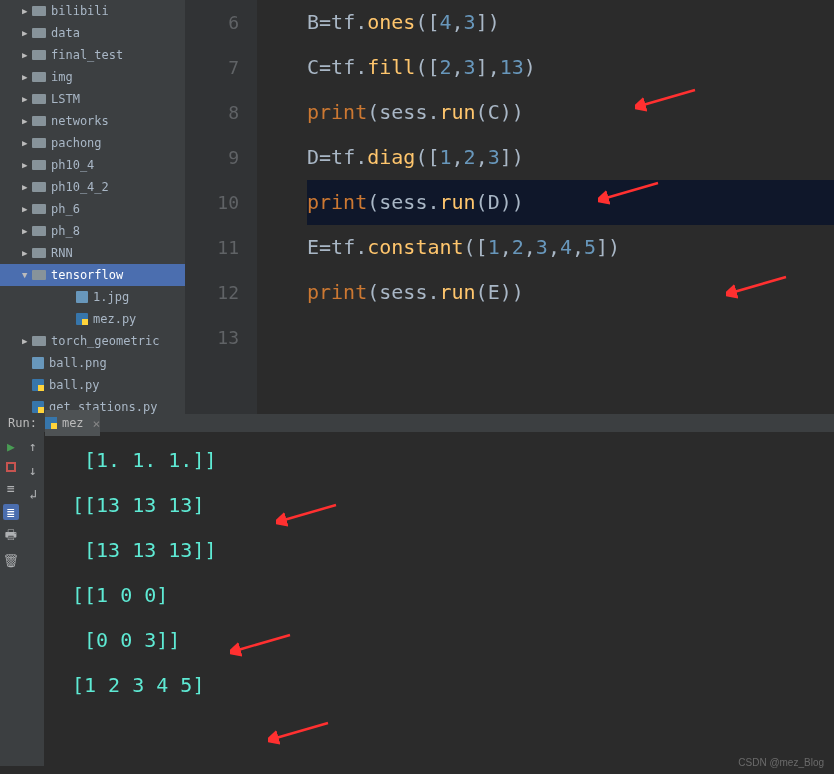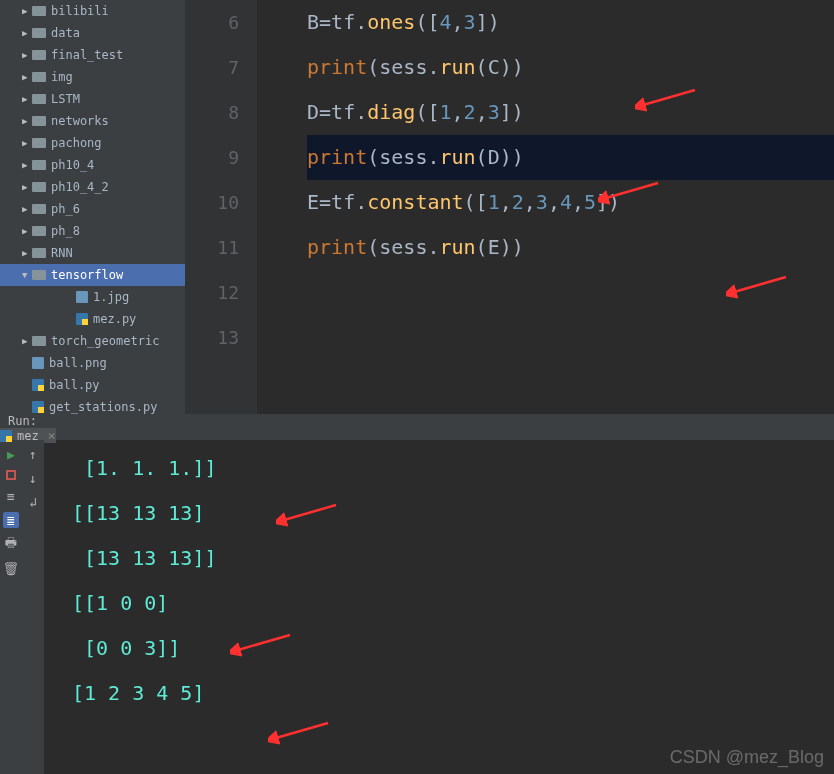--- a/index.html
+++ b/index.html
@@ -22,40 +22,40 @@
 .code { flex: 1; padding-left: 50px; font-size: 20px; line-height: 45px; font-family: 'Courier New', monospace; }
 .code-line { height: 45px; white-space: pre; position: relative; }
 .code-line.current { background: #0f172a; }
 .kw { color: #cc7832; }
 .fn { color: #ffc66d; }
 .num { color: #6897bb; }
 .id { color: #a9b7c6; }
 .punct { color: #a9b7c6; }
 
 .run-panel { position: absolute; left: 0; top: 414px; right: 0; bottom: 0; background: #2b2b2b; }
-.run-header { height: 26px; background: #3c3f41; display: flex; align-items: flex-start; font-size: 12px; color: #bbb; flex-direction: column; }
+.run-header { height: 18px; background: #3c3f41; display: flex; align-items: center; font-size: 12px; color: #bbb; }
 .run-label { padding: 0 8px; }
 .tab { display: flex; align-items: center; background: #4e5254; height: 26px; padding: 0 0; gap: 5px; }
 .tab .py-small { width: 12px; height: 12px; background: #3776ab; display:inline-block; position:relative; }
 .tab .py-small::after { content:""; position:absolute; right:0; bottom:0; width:6px; height:6px; background:#ffd43b; }
 .tab .close { color: #888; font-size: 13px; margin-left: 4px; cursor:pointer; }
 
 .run-body { display: flex; height: calc(100% - 26px); }
 .run-toolbar { width: 44px; background: #3c3f41; display: flex; flex-direction: column; }
 .tb-col { width: 22px; display: flex; flex-direction: column; align-items:center; padding-top: 6px; gap: 8px; }
 .tb-icon { width: 16px; height: 16px; display: flex; align-items:center; justify-content:center; color: #afb1b3; cursor:pointer; font-size: 13px; }
 .tb-icon.play { color: #499c54; }
 .tb-icon.selected { background: #4b6eaf; color:#fff; border-radius:2px; }
 
 .console { flex: 1; padding: 6px 10px 10px 28px; font-family: 'Courier New', monospace; font-size: 20px; line-height: 45px; color: #5eead4; position: relative; }
 .console-line { white-space: pre; height: 45px; }
 
 .arrow-annot { position: absolute; pointer-events: none; }
 
-.watermark { position: absolute; right: 10px; bottom: 6px; color: rgba(200,200,200,0.4); font-size: 18px; font-family: sans-serif; }
+.watermark { position: absolute; right: 10px; bottom: 6px; color: rgba(200,200,200,0.4); font-size: 10px; font-family: sans-serif; }
 </style>
 </head>
 <body>
 
 <div class="sidebar" id="sidebar">
     <div class="tree-item depth1">
       <span class="arrow">▶</span>
       <span class="folder-icon"></span>
       <span>bilibili</span>
     </div>
@@ -157,20 +157,21 @@
       <div class="ln">7</div>
       <div class="ln">8</div>
       <div class="ln">9</div>
       <div class="ln">10</div>
       <div class="ln">11</div>
       <div class="ln">12</div>
       <div class="ln">13</div>
     </div>
   <div class="code" id="code">
       <div class="code-line"><span class="id">B</span><span class="punct">=</span><span class="id">tf</span><span class="punct">.</span><span class="fn">ones</span><span class="punct">([</span><span class="num">4</span><span class="punct">,</span><span class="num">3</span><span class="punct">])</span></div>
+      <div class="code-line"><span class="id">C</span><span class="punct">=</span><span class="id">tf</span><span class="punct">.</span><span class="fn">fill</span><span class="punct">([</span><span class="num">2</span><span class="punct">,</span><span class="num">3</span><span class="punct">],</span><span class="num">13</span><span class="punct">)</span></div>
       <div class="code-line"><span class="kw">print</span><span class="punct">(</span><span class="id">sess</span><span class="punct">.</span><span class="fn">run</span><span class="punct">(</span><span class="id">C</span><span class="punct">))</span></div>
       <div class="code-line"><span class="id">D</span><span class="punct">=</span><span class="id">tf</span><span class="punct">.</span><span class="fn">diag</span><span class="punct">([</span><span class="num">1</span><span class="punct">,</span><span class="num">2</span><span class="punct">,</span><span class="num">3</span><span class="punct">])</span></div>
       <div class="code-line current"><span class="kw">print</span><span class="punct">(</span><span class="id">sess</span><span class="punct">.</span><span class="fn">run</span><span class="punct">(</span><span class="id">D</span><span class="punct">))</span></div>
       <div class="code-line"><span class="id">E</span><span class="punct">=</span><span class="id">tf</span><span class="punct">.</span><span class="fn">constant</span><span class="punct">([</span><span class="num">1</span><span class="punct">,</span><span class="num">2</span><span class="punct">,</span><span class="num">3</span><span class="punct">,</span><span class="num">4</span><span class="punct">,</span><span class="num">5</span><span class="punct">])</span></div>
       <div class="code-line"><span class="kw">print</span><span class="punct">(</span><span class="id">sess</span><span class="punct">.</span><span class="fn">run</span><span class="punct">(</span><span class="id">E</span><span class="punct">))</span></div>
     </div>
 </div>
 
 <div class="run-panel">
   <div class="run-header">

